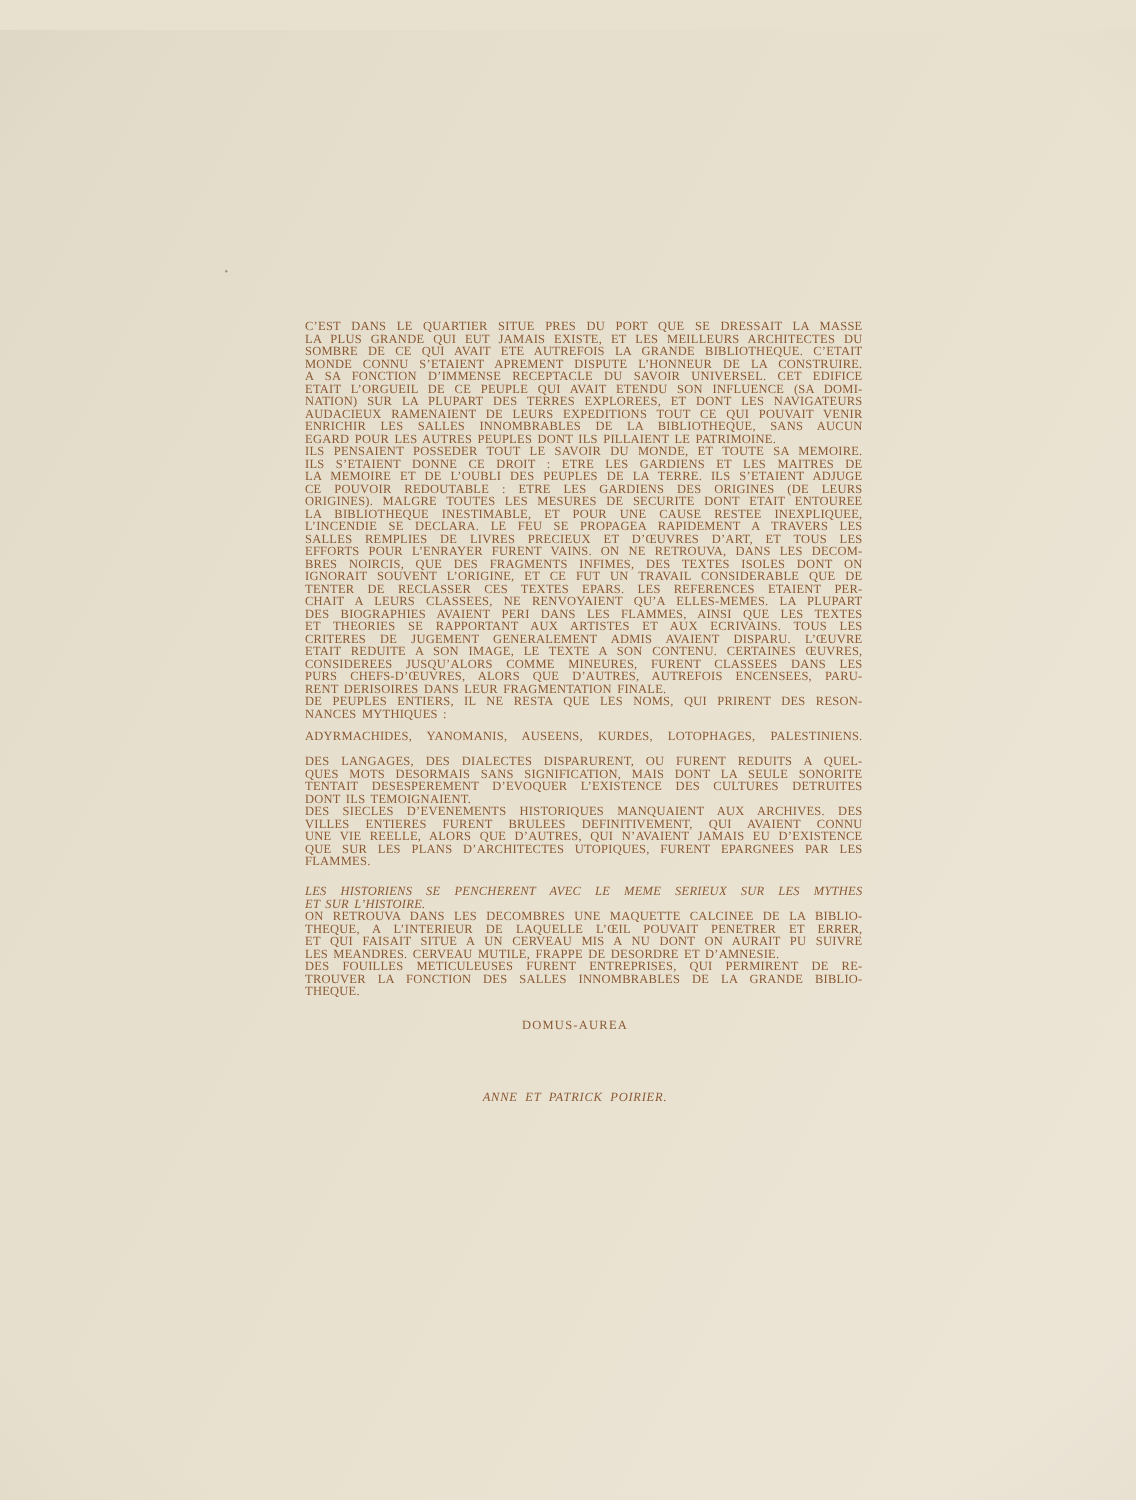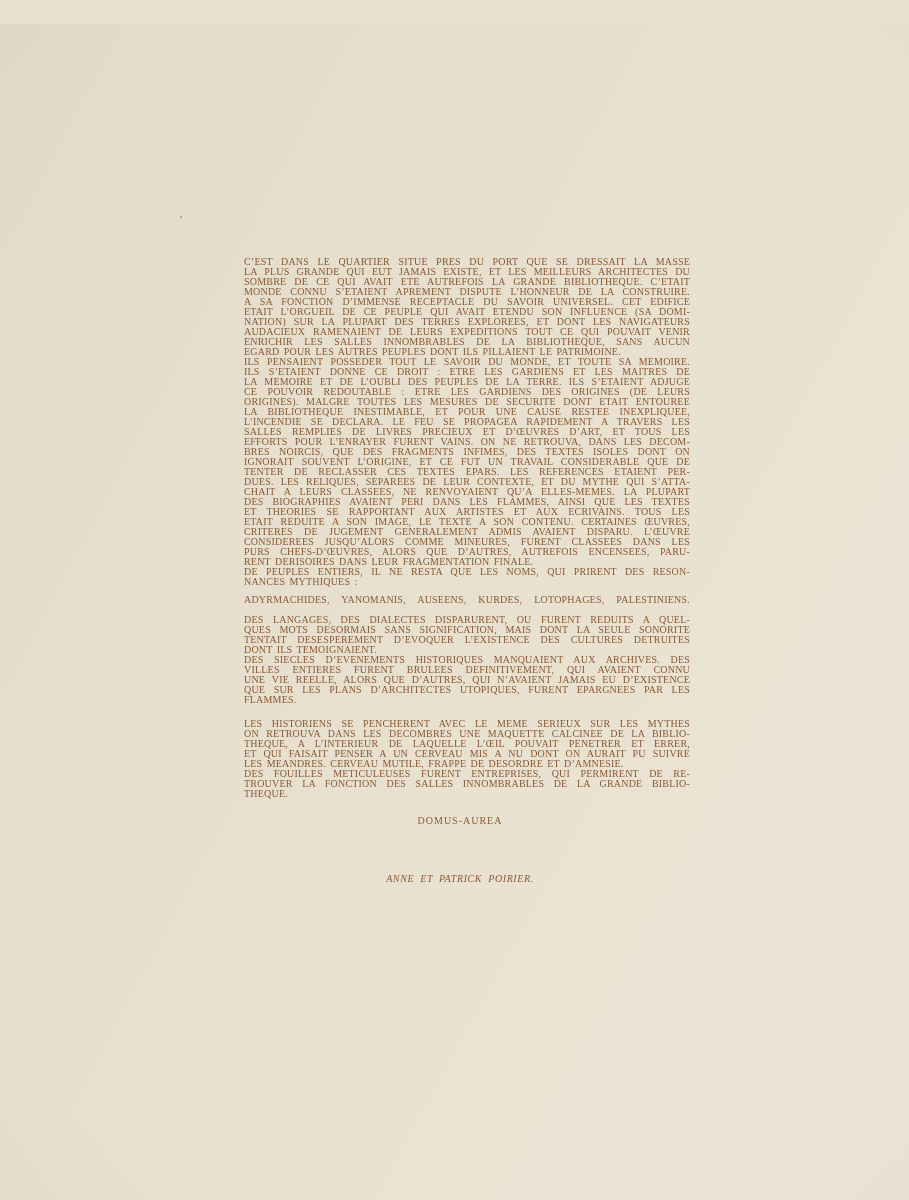--- a/index.html
+++ b/index.html
@@ -77,26 +77,25 @@
           <div class="line">LA MEMOIRE ET DE L’OUBLI DES PEUPLES DE LA TERRE. ILS S’ETAIENT ADJUGE</div>
           <div class="line">CE POUVOIR REDOUTABLE : ETRE LES GARDIENS DES ORIGINES (DE LEURS</div>
           <div class="line">ORIGINES). MALGRE TOUTES LES MESURES DE SECURITE DONT ETAIT ENTOUREE</div>
           <div class="line">LA BIBLIOTHEQUE INESTIMABLE, ET POUR UNE CAUSE RESTEE INEXPLIQUEE,</div>
           <div class="line">L’INCENDIE SE DECLARA. LE FEU SE PROPAGEA RAPIDEMENT A TRAVERS LES</div>
           <div class="line">SALLES REMPLIES DE LIVRES PRECIEUX ET D’ŒUVRES D’ART, ET TOUS LES</div>
           <div class="line">EFFORTS POUR L’ENRAYER FURENT VAINS. ON NE RETROUVA, DANS LES DECOM-</div>
           <div class="line">BRES NOIRCIS, QUE DES FRAGMENTS INFIMES, DES TEXTES ISOLES DONT ON</div>
           <div class="line">IGNORAIT SOUVENT L’ORIGINE, ET CE FUT UN TRAVAIL CONSIDERABLE QUE DE</div>
           <div class="line">TENTER DE RECLASSER CES TEXTES EPARS. LES REFERENCES ETAIENT PER-</div>
-          <div class="line">DUES. LES RELIQUES, SEPAREES DE LEUR CONTEXTE, ET DU MYTHE QUI S’ATTA-</div>
           <div class="line">CHAIT A LEURS CLASSEES, NE RENVOYAIENT QU’A ELLES-MEMES. LA PLUPART</div>
           <div class="line">DES BIOGRAPHIES AVAIENT PERI DANS LES FLAMMES, AINSI QUE LES TEXTES</div>
           <div class="line">ET THEORIES SE RAPPORTANT AUX ARTISTES ET AUX ECRIVAINS. TOUS LES</div>
+          <div class="line">CRITERES DE JUGEMENT GENERALEMENT ADMIS AVAIENT DISPARU. L’ŒUVRE</div>
           <div class="line">ETAIT REDUITE A SON IMAGE, LE TEXTE A SON CONTENU. CERTAINES ŒUVRES,</div>
-          <div class="line">CRITERES DE JUGEMENT GENERALEMENT ADMIS AVAIENT DISPARU. L’ŒUVRE</div>
           <div class="line">CONSIDEREES JUSQU’ALORS COMME MINEURES, FURENT CLASSEES DANS LES</div>
           <div class="line">PURS CHEFS-D’ŒUVRES, ALORS QUE D’AUTRES, AUTREFOIS ENCENSEES, PARU-</div>
           <div class="line short">RENT DERISOIRES DANS LEUR FRAGMENTATION FINALE.</div>
         </div>
         <div class="paragraph">
           <div class="line">DE PEUPLES ENTIERS, IL NE RESTA QUE LES NOMS, QUI PRIRENT DES RESON-</div>
           <div class="line short">NANCES MYTHIQUES :</div>
         </div>
         <div class="paragraph" style="margin-top: 8px;">
           <div class="line">ADYRMACHIDES, YANOMANIS, AUSEENS, KURDES, LOTOPHAGES, PALESTINIENS.</div>
@@ -107,27 +106,28 @@
           <div class="line">TENTAIT DESESPEREMENT D’EVOQUER L’EXISTENCE DES CULTURES DETRUITES</div>
           <div class="line short">DONT ILS TEMOIGNAIENT.</div>
         </div>
         <div class="paragraph">
           <div class="line">DES SIECLES D’EVENEMENTS HISTORIQUES MANQUAIENT AUX ARCHIVES. DES</div>
           <div class="line">VILLES ENTIERES FURENT BRULEES DEFINITIVEMENT, QUI AVAIENT CONNU</div>
           <div class="line">UNE VIE REELLE, ALORS QUE D’AUTRES, QUI N’AVAIENT JAMAIS EU D’EXISTENCE</div>
           <div class="line">QUE SUR LES PLANS D’ARCHITECTES UTOPIQUES, FURENT EPARGNEES PAR LES</div>
           <div class="line short">FLAMMES.</div>
         </div>
-        <div class="paragraph" style="margin-top: 14px;">
+        <div class="paragraph" style="margin-top: 14px; font-style: italic;">
           <div class="line">LES HISTORIENS SE PENCHERENT AVEC LE MEME SERIEUX SUR LES MYTHES</div>
+          <div class="line short">ET SUR L’HISTOIRE.</div>
         </div>
         <div class="paragraph">
           <div class="line">ON RETROUVA DANS LES DECOMBRES UNE MAQUETTE CALCINEE DE LA BIBLIO-</div>
           <div class="line">THEQUE, A L’INTERIEUR DE LAQUELLE L’ŒIL POUVAIT PENETRER ET ERRER,</div>
-          <div class="line">ET QUI FAISAIT PENSER A UN CERVEAU MIS A NU DONT ON AURAIT PU SUIVRE</div>
+          <div class="line">ET QUI FAISAIT SITUE A UN CERVEAU MIS A NU DONT ON AURAIT PU SUIVRE</div>
           <div class="line short">LES MEANDRES. CERVEAU MUTILE, FRAPPE DE DESORDRE ET D’AMNESIE.</div>
         </div>
         <div class="paragraph">
           <div class="line">DES FOUILLES METICULEUSES FURENT ENTREPRISES, QUI PERMIRENT DE RE-</div>
           <div class="line">TROUVER LA FONCTION DES SALLES INNOMBRABLES DE LA GRANDE BIBLIO-</div>
           <div class="line short">THEQUE.</div>
         </div>
       </div>
     <div class="title-block">DOMUS-AUREA</div>
     <div class="signature-block">ANNE ET PATRICK POIRIER.</div>

